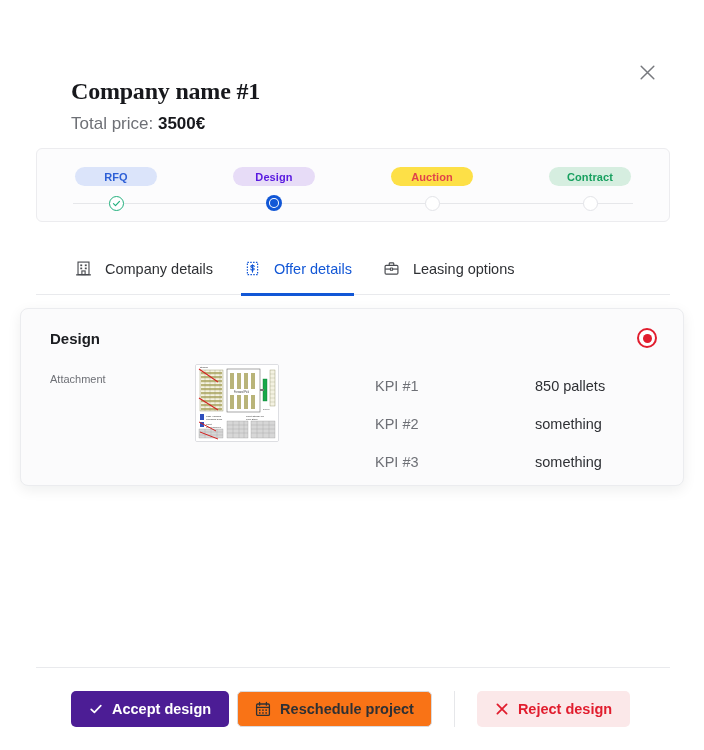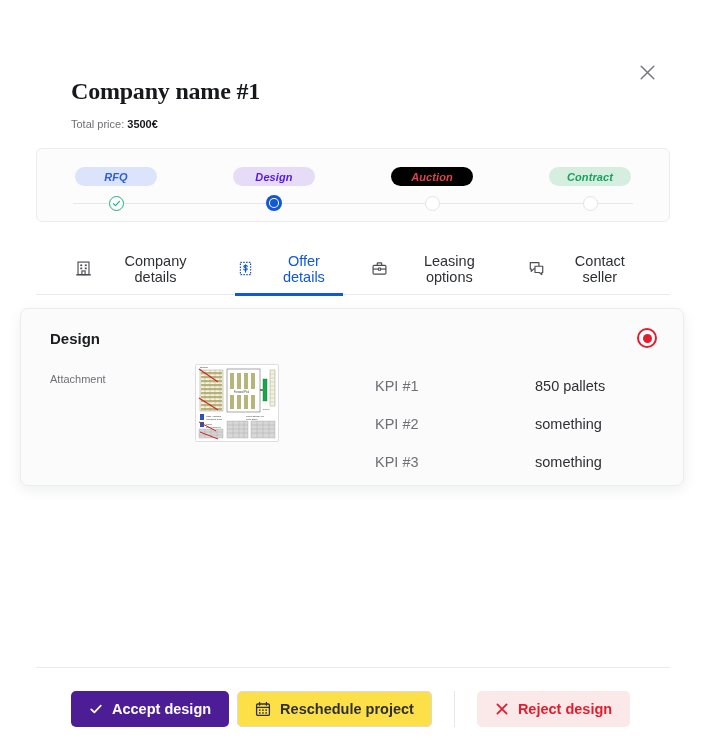--- a/index.html
+++ b/index.html
@@ -42,21 +42,21 @@
   .title {
     font-size: 24px;
     font-weight: bold;
     color: #17181c;
     letter-spacing: -0.2px;
     line-height: 30px;
     font-family: Liberation Serif, serif;
   }
   .subtitle {
     margin-top: 8px;
-    font-size: 11px;
+    font-size: 17px;
     color: #6e7076;
     line-height: 20px;
   }
   .subtitle b { color: #17181c; font-weight: bold; }
 
   
   .stepper {
     position: absolute;
     left: 36px;
     top: 148px;
@@ -69,37 +69,36 @@
   .stepper-badges {
     display: flex;
     position: absolute;
     left: 0; right: 0;
     top: 18px;
   }
   .stepper-col {
     flex: 1 1 0;
     display: flex;
     justify-content: center;
-    font-style: italic;
   }
   .badge {
     display: inline-flex;
     align-items: center;
     justify-content: center;
     min-width: 82px;
     height: 19px;
     padding: 0 14px;
     border-radius: 10px;
     font-size: 11px;
     font-weight: bold;
     letter-spacing: 0.1px;
   }
   .badge-rfq      { background: #dbe4fa; color: #2d5fd6; }
   .badge-design   { background: #e7dcf7; color: #5a1ae0; }
-  .badge-auction  { background: #000000; color: #e0434b; }
+  .badge-auction  { background: #fde047; color: #e0434b; }
   .badge-contract { background: #d6eee0; color: #18a05f; }
 
   .stepper-track {
     position: absolute;
     left: 0; right: 0;
     top: 46px;
     height: 16px;
   }
   .track-line {
     position: absolute;
@@ -302,21 +301,21 @@
     cursor: pointer;
     font-family: inherit;
     border: 1px solid transparent;
     white-space: nowrap;
   }
   .btn-accept {
     background: #4c1d95;
     color: #ffffff;
   }
   .btn-reschedule {
-    background: #fde047;
+    background: #f97316;
     color: #2e3034;
     border: 1px solid #d9dade;
     margin-left: 8px;
   }
   .btn-sep {
     width: 1px;
     height: 36px;
     background: #e6e7ea;
     margin: 0 22px;
   }
@@ -417,29 +416,20 @@
         <svg width="17" height="17" viewBox="0 0 18 18" fill="none" aria-hidden="true">
           <rect x="2.2" y="5.6" width="13.6" height="9.4" rx="1.2" stroke="#4a4c51" stroke-width="1.25"></rect>
           <path d="M6.6 5.6 V3.9 C6.6 3.4 7 3 7.5 3 H10.5 C11 3 11.4 3.4 11.4 3.9 V5.6" stroke="#4a4c51" stroke-width="1.25"></path>
           <path d="M2.2 9.6 H15.8" stroke="#4a4c51" stroke-width="1.25"></path>
           <rect x="7.8" y="8.5" width="2.4" height="2.4" rx="0.4" fill="#fff" stroke="#4a4c51" stroke-width="1.1"></rect>
         </svg>
       </span>
       <span>Leasing options</span>
     </button>
 
-    <button class="tab">
-      <span class="tab-ico">
-        <svg width="17" height="17" viewBox="0 0 18 18" fill="none" aria-hidden="true">
-          <path d="M2.4 2.8 H11.6 V9.4 H6.2 L3.4 12 V9.4 H2.4 Z" stroke="#4a4c51" stroke-width="1.25" stroke-linejoin="round" fill="none"></path>
-          <path d="M7.4 6.6 H15.6 V13.2 H14.6 V15.4 L11.9 13.2 H7.4 Z" fill="#ffffff" stroke="#4a4c51" stroke-width="1.25" stroke-linejoin="round"></path>
-        </svg>
-      </span>
-      <span>Contact seller</span>
-    </button>
 
   </div>
 
   <div class="design-card">
     <div class="card-head">
       <div class="card-title">Design</div>
       <span class="radio-red"></span>
     </div>
 
     <div class="card-body">

